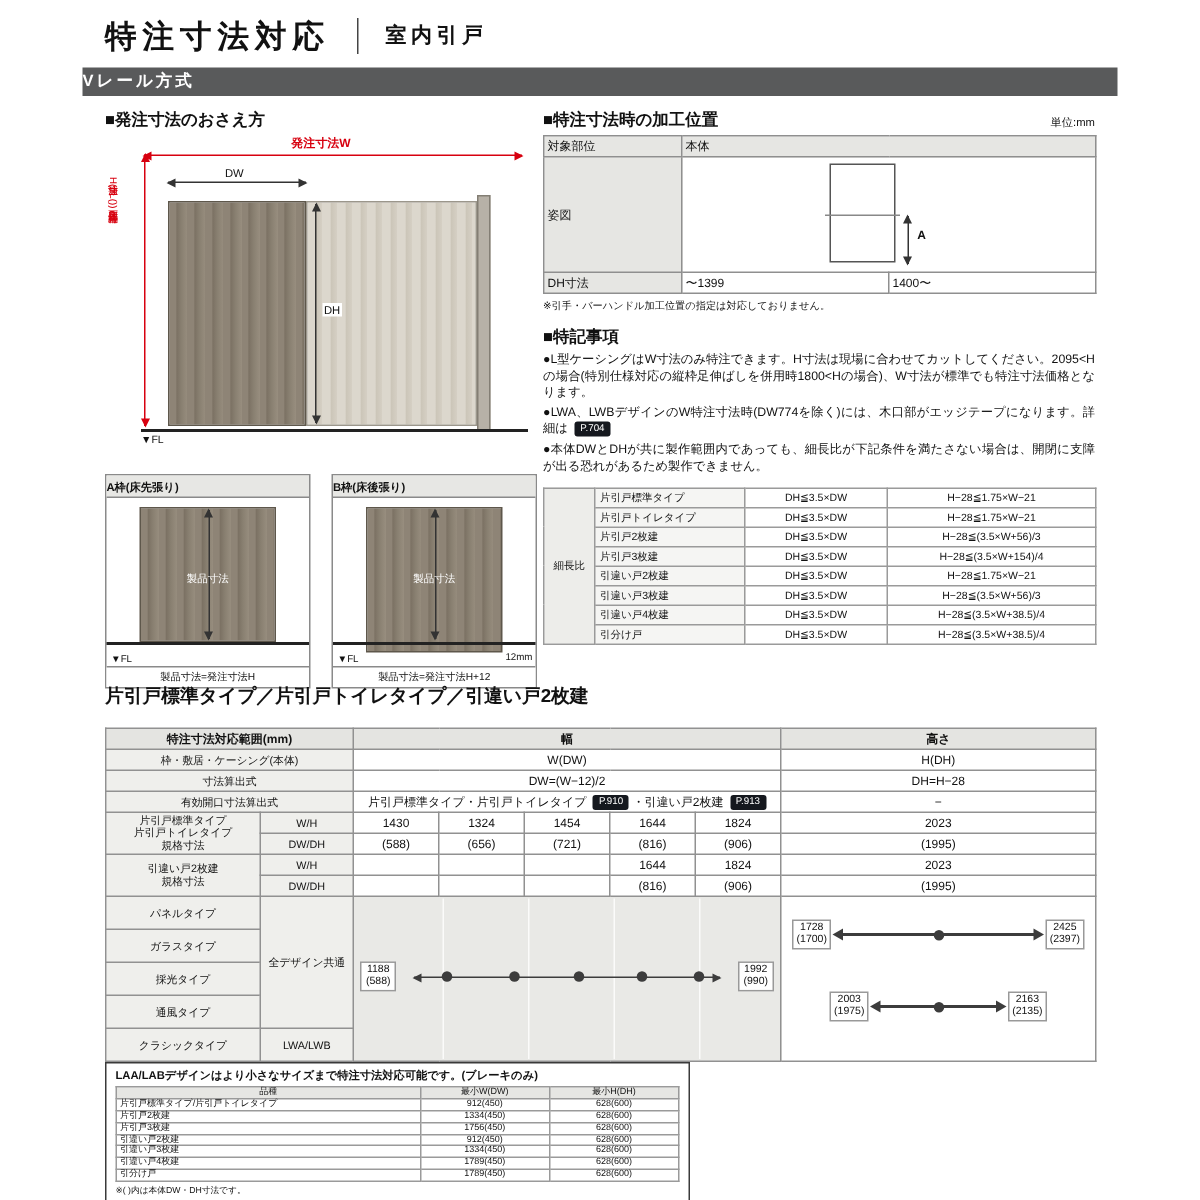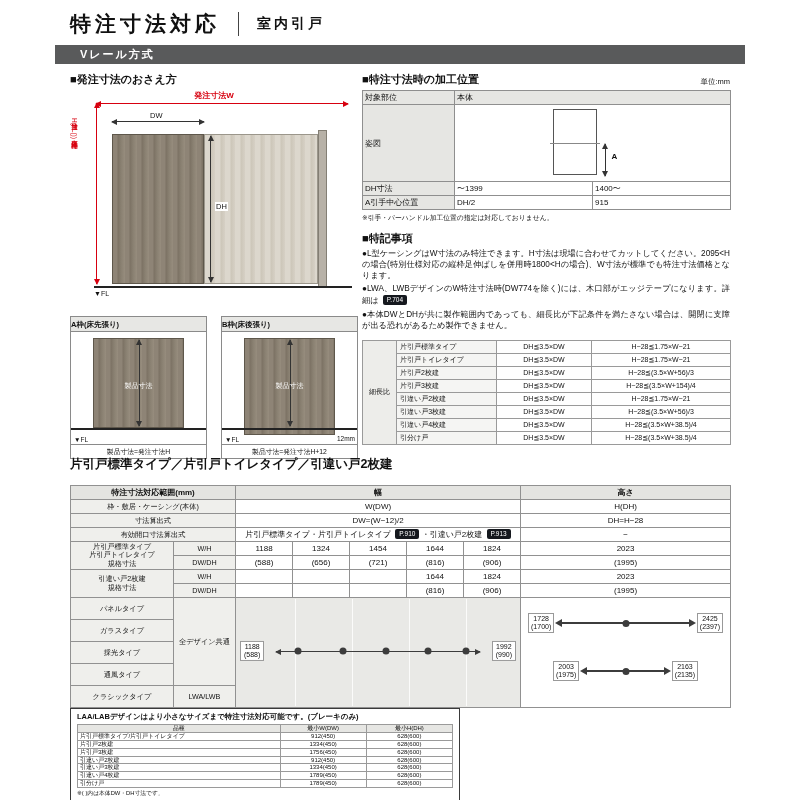--- a/index.html
+++ b/index.html
@@ -4,21 +4,21 @@
 <style>
 *{box-sizing:border-box;margin:0;padding:0;}
 html,body{background:#fff;}
 .page{position:relative;width:800px;height:800px;background:#fff;font-family:"Liberation Sans","DejaVu Sans",sans-serif;color:#111;overflow:hidden;}
 
 
 .header{position:absolute;top:10px;left:70px;display:flex;align-items:center;gap:18px;}
 .page-title{font-size:21px;font-weight:bold;letter-spacing:4px;}
 .hdr-div{width:1px;height:24px;background:#444;}
 .page-subtitle{font-size:14px;font-weight:bold;letter-spacing:3px;}
-.railbar{position:absolute;top:45px;left:55px;width:690px;height:19px;background:#595a5b;color:#fff;font-size:11px;font-weight:bold;line-height:19px;padding-left:25px;letter-spacing:2px;}
+.railbar{position:absolute;top:45px;left:55px;width:690px;height:19px;background:#595a5b;color:#fff;font-size:11px;font-weight:bold;line-height:19px;padding-left:0;letter-spacing:2px;}
 .sec-title{font-size:11px;font-weight:bold;}
 
 
 .ah{position:absolute;height:0;border-top:1px solid var(--c,#333);}
 .ah::before{content:"";position:absolute;left:-1px;top:-3.5px;width:0;height:0;border-style:solid;border-width:3px 6px 3px 0;border-color:transparent var(--c,#333) transparent transparent;}
 .ah::after{content:"";position:absolute;right:-1px;top:-3.5px;width:0;height:0;border-style:solid;border-width:3px 0 3px 6px;border-color:transparent transparent transparent var(--c,#333);}
 .av{position:absolute;width:0;border-left:1px solid var(--c,#333);}
 .av::before{content:"";position:absolute;top:-1px;left:-3.5px;width:0;height:0;border-style:solid;border-width:0 3px 6px 3px;border-color:transparent transparent var(--c,#333) transparent;}
 .av::after{content:"";position:absolute;bottom:-1px;left:-3.5px;width:0;height:0;border-style:solid;border-width:6px 3px 0 3px;border-color:var(--c,#333) transparent transparent transparent;}
 .red{--c:#d7000f;}
@@ -195,25 +195,20 @@
               <div class="av fig-dim"></div>
               <div class="fig-a">A</div>
             </div>
           </td>
         </tr>
         <tr>
           <td class="hd">DH寸法</td>
           <td>〜1399</td>
           <td>1400〜</td>
         </tr>
-        <tr>
-          <td class="hd">A引手中心位置</td>
-          <td>DH/2</td>
-          <td>915</td>
-        </tr>
       </tbody>
     </table>
     <div class="proc-note">※引手・バーハンドル加工位置の指定は対応しておりません。</div>
 
     <div class="sec-title">■特記事項</div>
     <div class="note-item">●L型ケーシングはW寸法のみ特注できます。H寸法は現場に合わせてカットしてください。2095&lt;Hの場合(特別仕様対応の縦枠足伸ばしを併用時1800&lt;Hの場合)、W寸法が標準でも特注寸法価格となります。</div>
     <div class="note-item">
       <span>●LWA、LWBデザインのW特注寸法時(DW774を除く)には、木口部がエッジテープになります。詳細は</span>
       <span class="badge">P.704</span>
     </div>
@@ -308,21 +303,21 @@
           <span>・引違い戸2枚建</span>
           <span class="badge">P.913</span>
         </td>
         <td>−</td>
       </tr>
       <tr>
         <td class="lbl st-ml" rowspan="2">片引戸標準タイプ
 片引戸トイレタイプ
 規格寸法</td>
         <td class="lbl">W/H</td>
-        <td>1188</td>
+        <td>1430</td>
         <td>1324</td>
         <td>1454</td>
         <td>1644</td>
         <td>1824</td>
         <td>2023</td>
       </tr>
       <tr>
         <td class="lbl">DW/DH</td>
         <td>(588)</td>
         <td>(656)</td>

